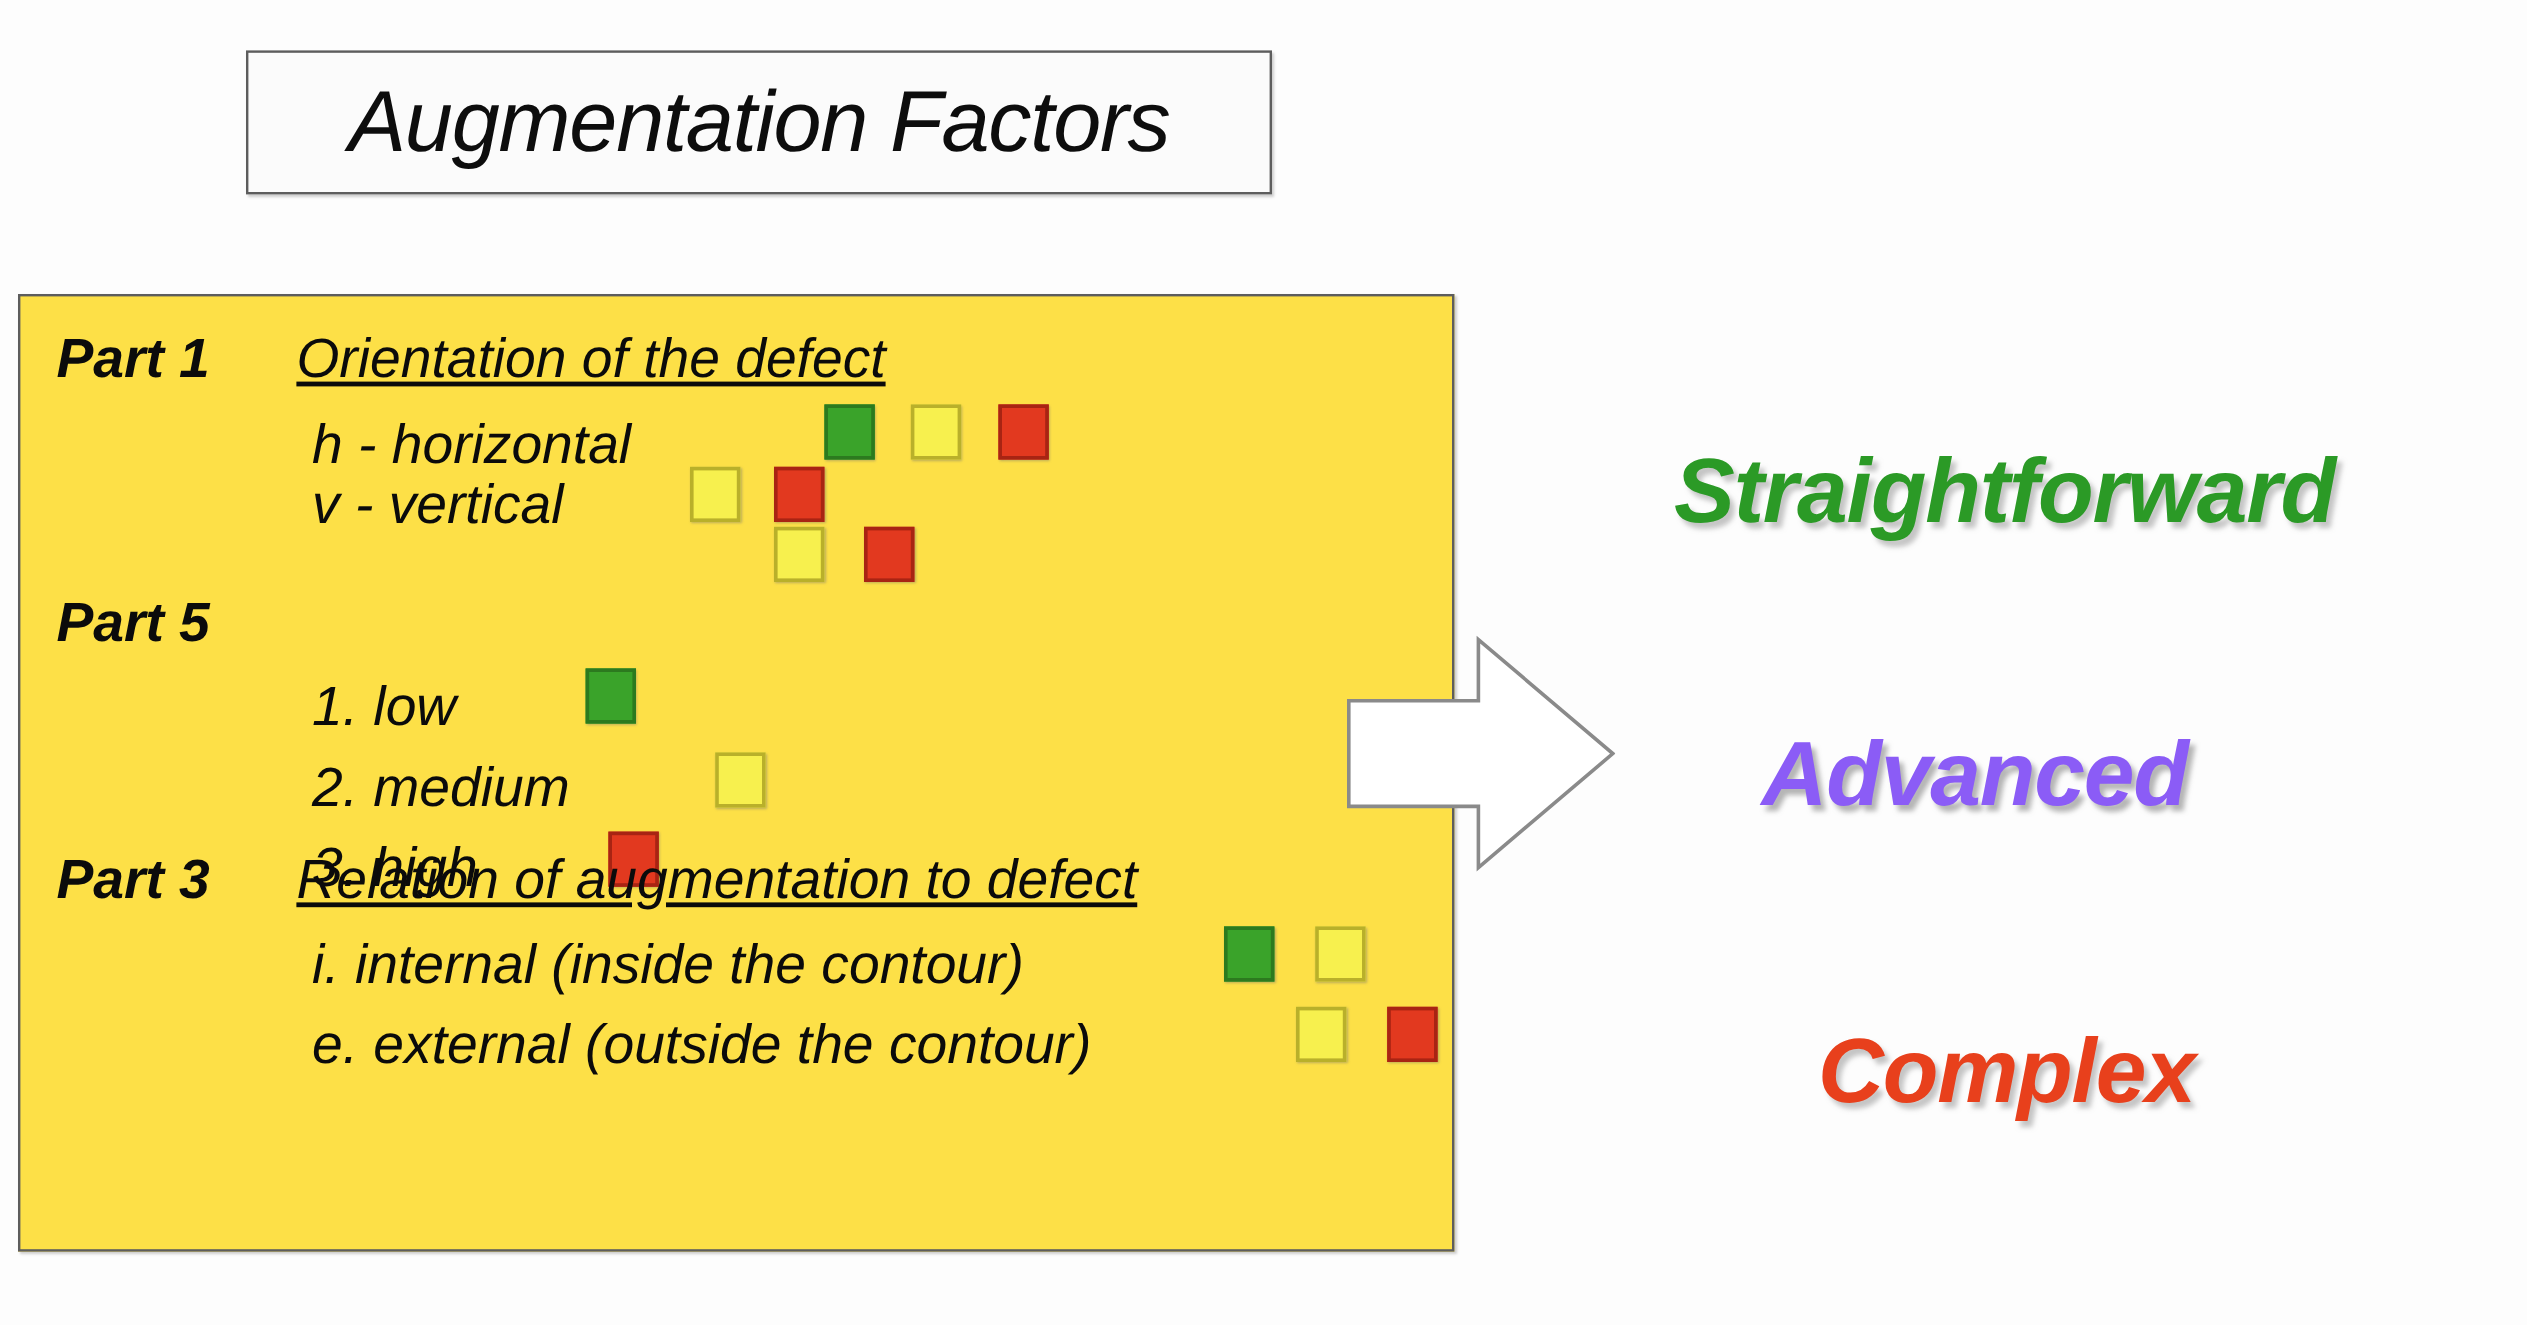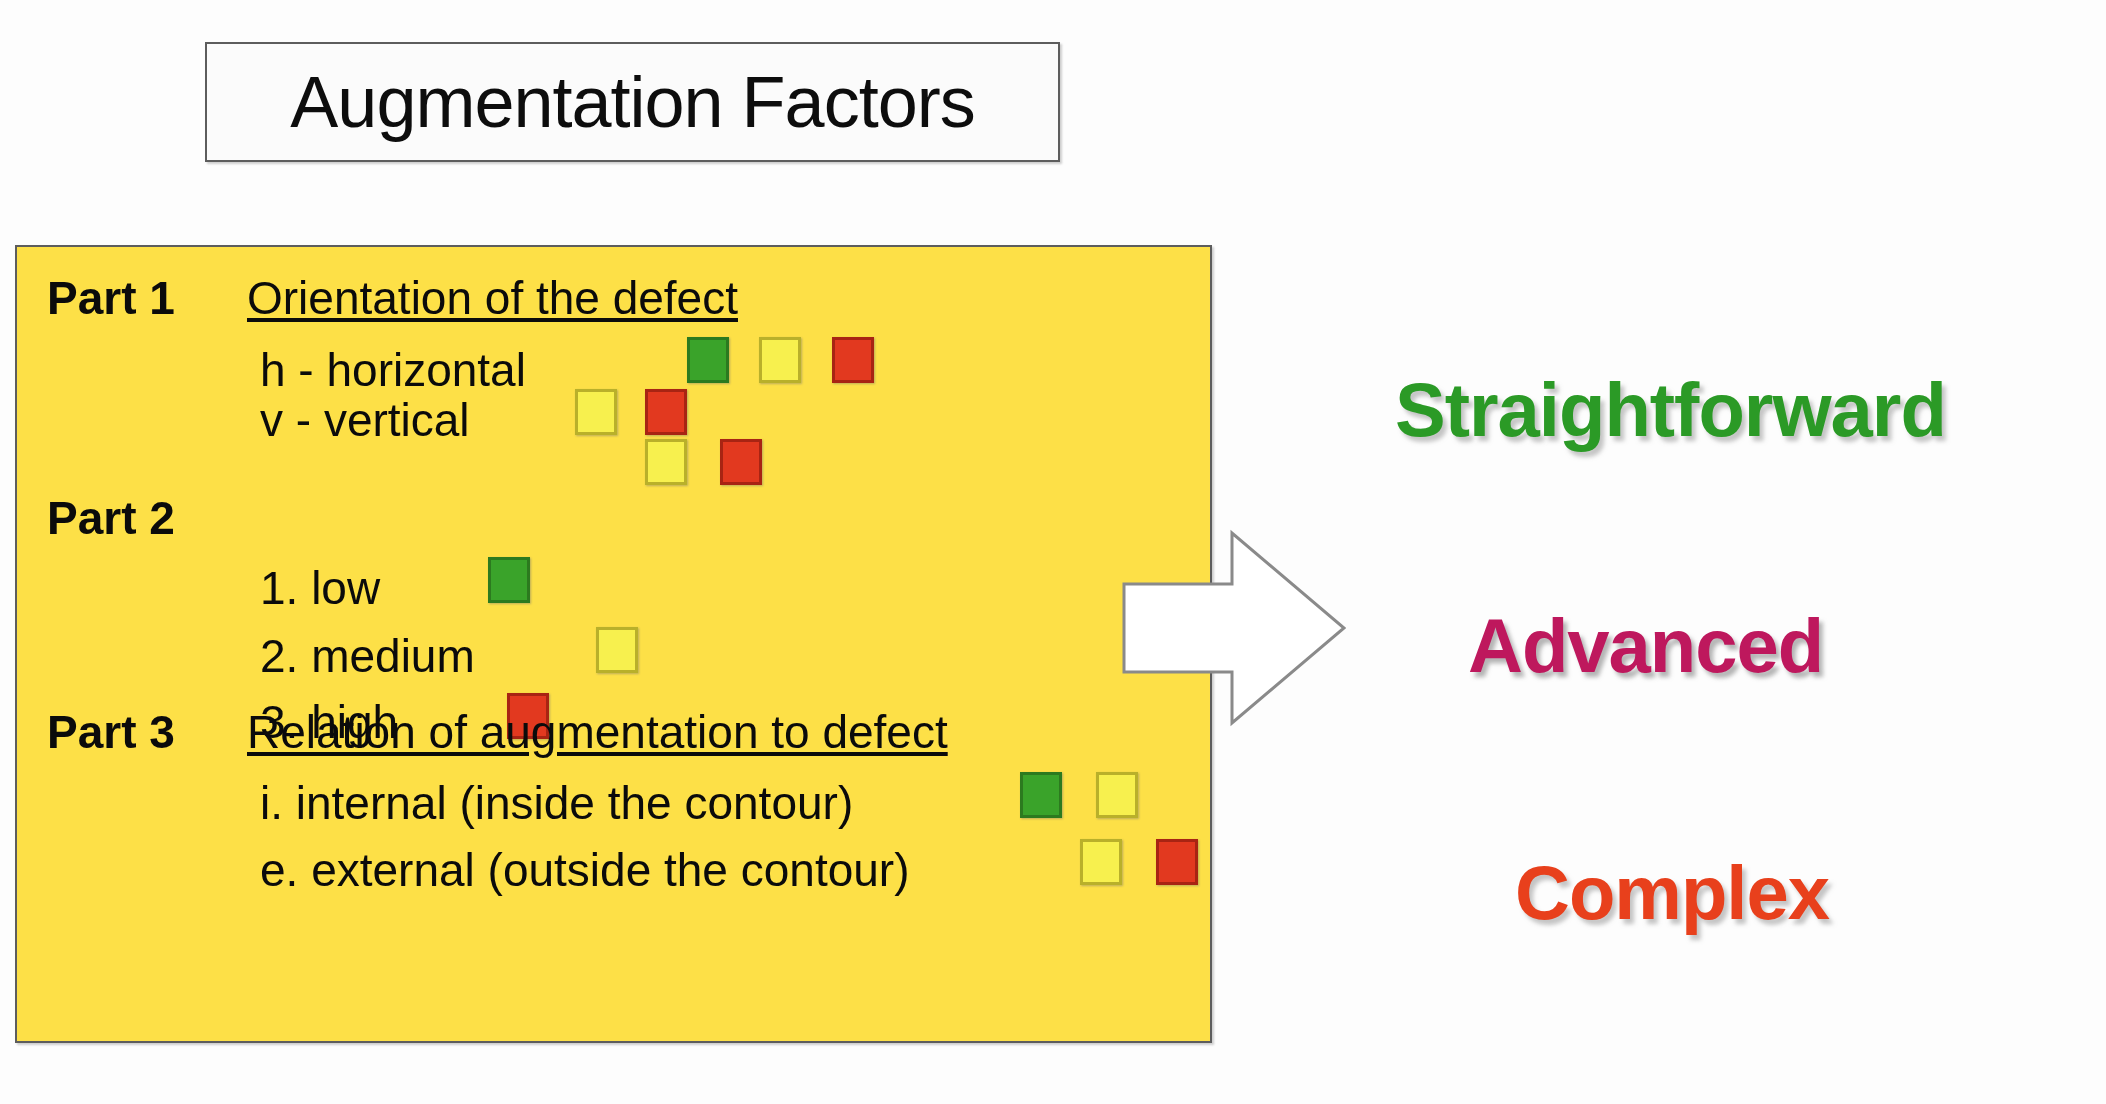--- a/index.html
+++ b/index.html
@@ -10,20 +10,21 @@
   body {
     font-family: "Liberation Sans", sans-serif;
     -webkit-font-smoothing: antialiased;
   }
   #stage {
     position: relative;
     width: 2106px;
     height: 1104px;
     background: #fdfdfd;
     overflow: hidden;
+    font-style: italic;
   }
 
   
   .title-box {
     position: absolute;
     background: #fbfbfb;
     border: 2px solid #5d5d5d;
     box-shadow: 2px 2px 2px rgba(120,120,120,0.35);
     display: flex;
     align-items: center;
@@ -112,21 +113,21 @@
     letter-spacing: -1px;
   }
   #class-straightforward {
     left: 1355px; top: 372px;
     color: #2b9a26;
     text-shadow: 4px 5px 4px rgba(150,150,150,0.55);
     margin-left: 40px;
   }
   #class-advanced {
     left: 1468px; top: 608px;
-    color: #be185d;
+    color: #8b5cf6;
     text-shadow: 4px 5px 4px rgba(150,150,150,0.70);
   }
   #class-complex {
     left: 1493px; top: 855px;
     color: #e8401c;
     text-shadow: 4px 5px 4px rgba(150,150,150,0.55);
     margin-left: 22px;
   }
 </style>
 </head>
@@ -149,21 +150,21 @@
     <div class="chip" style="left:742px; top:90px; background:#f7f04e; border-color:#b9b02a;"></div>
     <div class="chip" style="left:815px; top:90px; background:#e2391f; border-color:#a82413;"></div>
 
     <div class="factor-row" style="left:243px; top:150px;">v - vertical</div>
     <div class="chip" style="left:558px; top:142px; background:#f7f04e; border-color:#b9b02a;"></div>
     <div class="chip" style="left:628px; top:142px; background:#e2391f; border-color:#a82413;"></div>
 
     <div class="chip" style="left:628px; top:192px; background:#f7f04e; border-color:#b9b02a;"></div>
     <div class="chip" style="left:703px; top:192px; background:#e2391f; border-color:#a82413;"></div>
 
-    <div class="part-label" style="left:30px; top:248px;">Part 2</div>
+    <div class="part-label" style="left:30px; top:248px;">Part 5</div>
 
     <div class="factor-row" style="left:243px; top:318px;">1. low</div>
     <div class="chip" style="left:471px; top:310px; background:#3aa32a; border-color:#2c7a1f;"></div>
 
     <div class="factor-row" style="left:243px; top:386px;">2. medium</div>
     <div class="chip" style="left:579px; top:380px; background:#f7f04e; border-color:#b9b02a;"></div>
 
     <div class="factor-row" style="left:243px; top:452px;">3. high</div>
     <div class="chip" style="left:490px; top:446px; background:#e2391f; border-color:#a82413;"></div>
 

